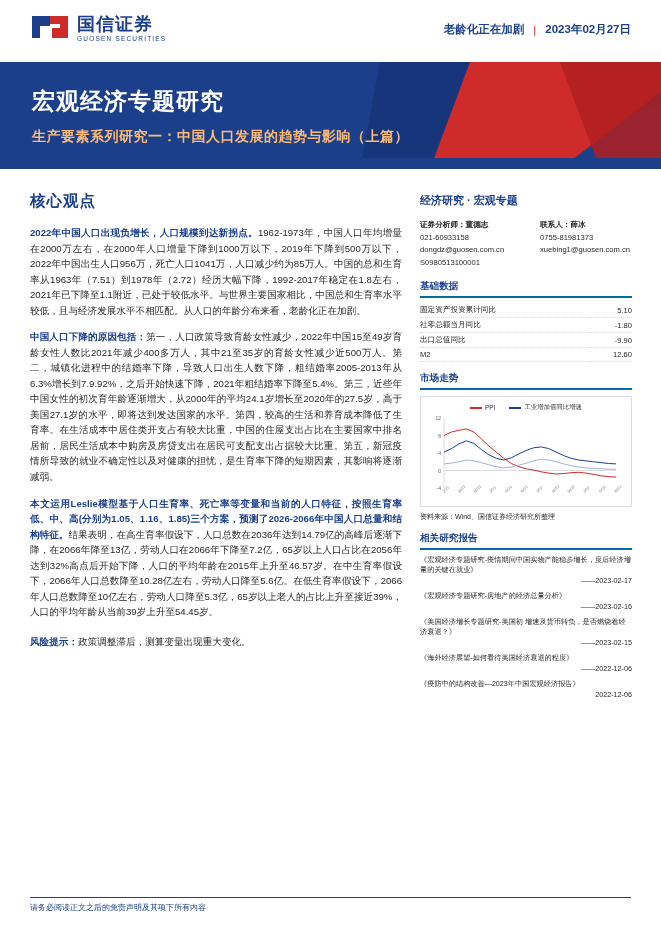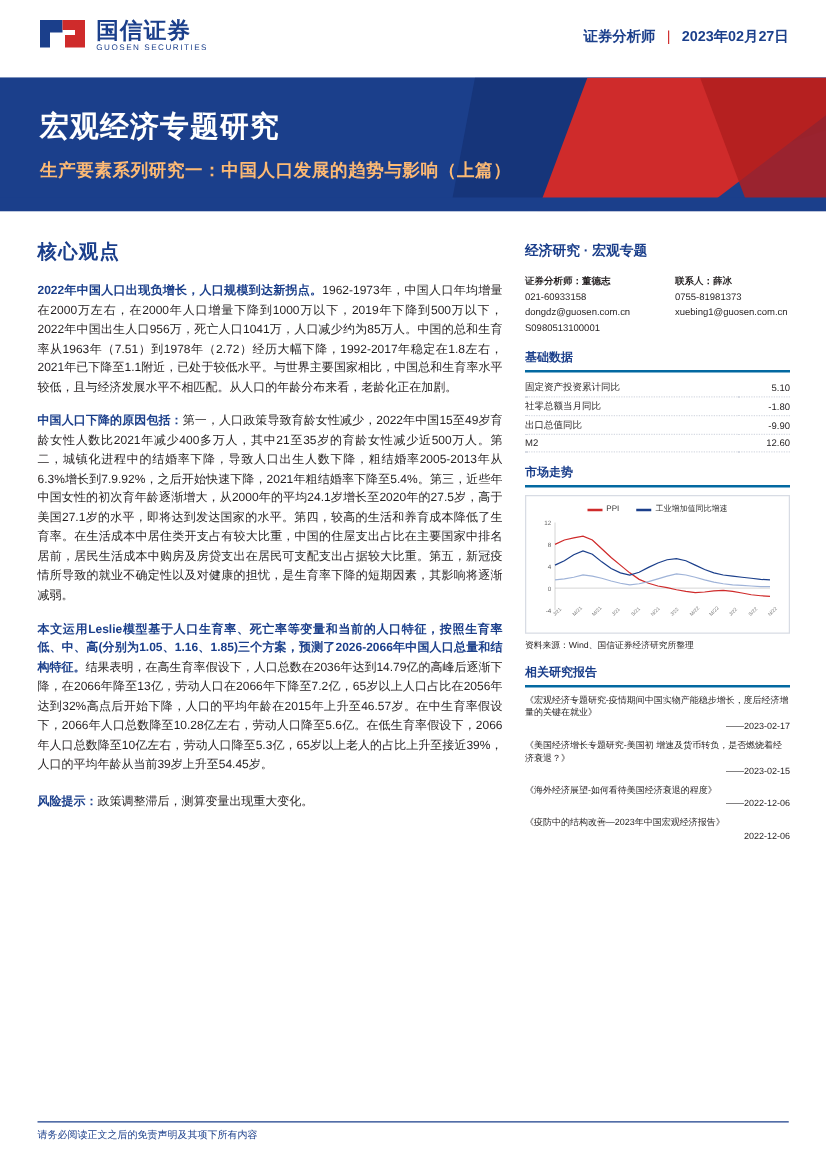--- a/index.html
+++ b/index.html
@@ -218,21 +218,21 @@
         <path d="M2 4 L20 4 L20 14 L10 14 L10 26 L2 26 Z" fill="#1b3f8b"></path>
         <path d="M20 4 L38 4 L38 26 L22 26 L22 16 L30 16 L30 12 L20 12 Z" fill="#cf2b2b"></path>
       </svg>
     </span>
     <span class="logo-text">
       <div class="logo-cn">国信证券</div>
       <div class="logo-en">GUOSEN SECURITIES</div>
     </span>
   </div>
   <div class="header-right">
-    <span>证券分析师</span>
+    <span>老龄化正在加剧</span>
     <span class="sep">|</span>
     <span>2023年02月27日</span>
   </div>
 </div>
 
 <div class="title-band">
   <svg class="band-shape" width="661" height="107" viewBox="0 0 661 107" preserveAspectRatio="none">
     <rect x="0" y="0" width="661" height="107" fill="#1b3f8b"></rect>
     <polygon points="380,0 661,0 661,42 470,107 360,107" fill="#16357a"></polygon>
     <polygon points="470,0 661,0 661,30 560,107 430,107" fill="#cf2b2b"></polygon>
@@ -348,20 +348,24 @@
 
     <div class="src-note">资料来源：Wind、国信证券经济研究所整理</div>
 
     <div class="r-sub">相关研究报告</div>
     <div class="rel-list">
       <div class="rel-item">
         <span>《宏观经济专题研究-疫情期间中国实物产能稳步增长，度后经济增量的关键在就业》</span>
         <span class="date">——2023-02-17</span>
       </div>
       <div class="rel-item">
+        <span>《宏观经济专题研究-房地产的经济总量分析》</span>
+        <span class="date">——2023-02-16</span>
+      </div>
+      <div class="rel-item">
         <span>《美国经济增长专题研究-美国初 增速及货币转负，是否燃烧着经济衰退？》</span>
         <span class="date">——2023-02-15</span>
       </div>
       <div class="rel-item">
         <span>《海外经济展望-如何看待美国经济衰退的程度》</span>
         <span class="date">——2022-12-06</span>
       </div>
       <div class="rel-item">
         <span>《疫防中的结构改善—2023年中国宏观经济报告》</span>
         <span class="date">2022-12-06</span>

